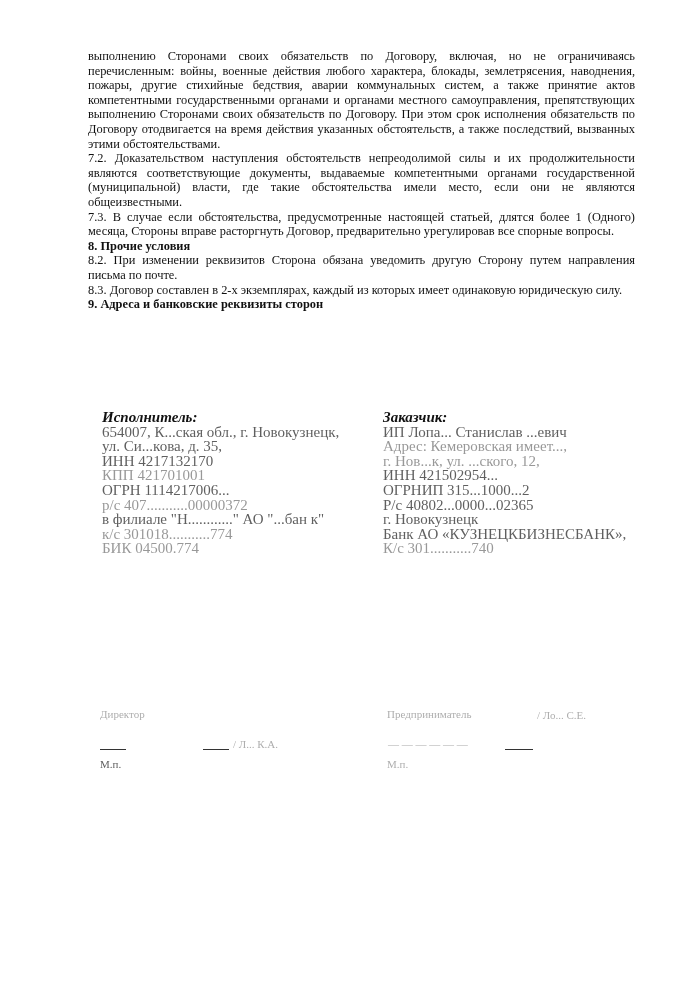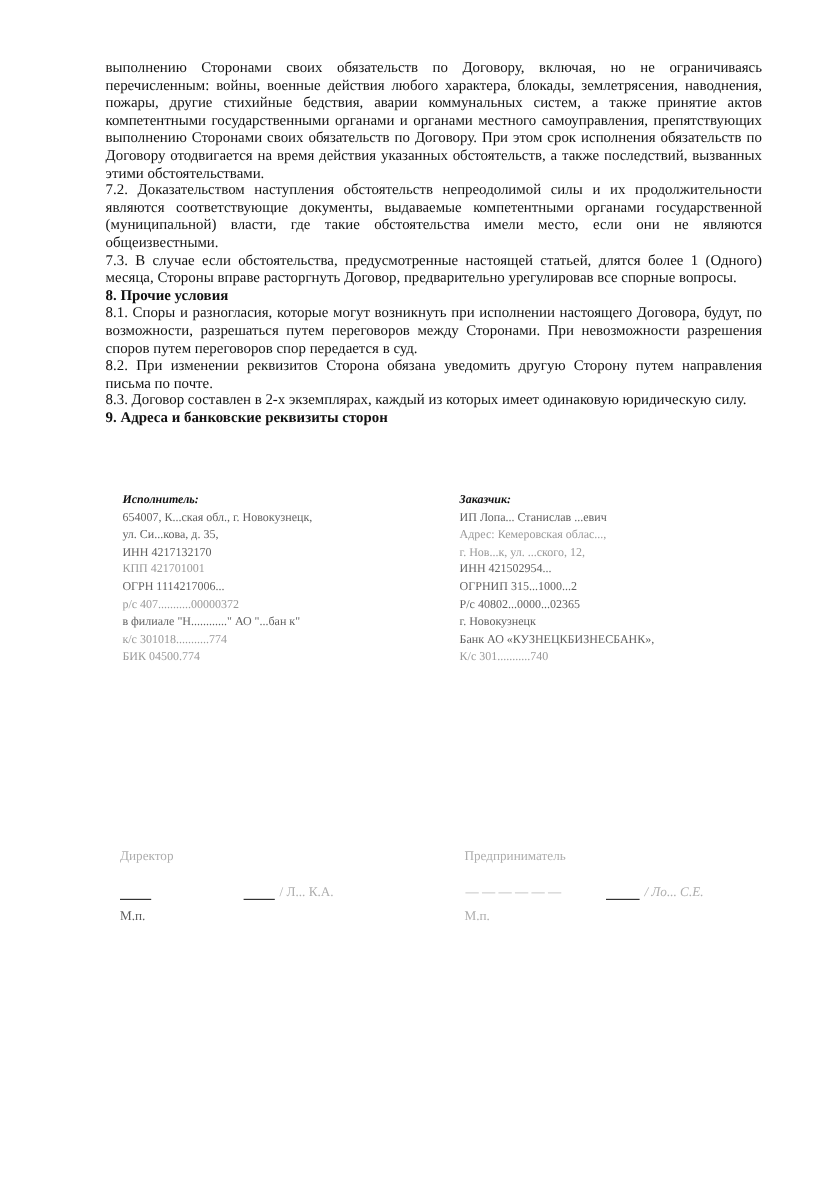--- a/index.html
+++ b/index.html
@@ -1,39 +1,38 @@
 <!DOCTYPE html>
 <html><head>
 <meta charset="utf-8">
 <style>
   html, body { margin: 0; padding: 0; background: #ffffff; }
   body { width: 700px; height: 990px; position: relative; overflow: hidden;
          font-family: "Liberation Serif", serif; color: #111; }
   .page { position: absolute; left: 88px; top: 49px; width: 547px; }
   .p { font-size: 12.4px; line-height: 14.6px; text-align: justify; margin: 0; }
   .h { font-size: 12.4px; line-height: 14.6px; font-weight: bold; margin: 0; }
-  .req { position: absolute; top: 410px; font-size: 10px; line-height: 14.6px; }
+  .req { position: absolute; top: 410px; font-size: 15px; line-height: 14.6px; }
   .req.left { left: 102px; width: 270px; }
   .req.right { left: 383px; width: 270px; }
   .req .title { font-weight: bold; font-style: italic; color: #111; }
   .req .line { color: #444; white-space: nowrap; opacity: 0.85;
                filter: blur(0.35px); }
   .req .line.faint { opacity: 0.55; }
   .sig { position: absolute; font-size: 11px; color: #777; filter: blur(0.6px); opacity: 0.6; white-space: nowrap; }
   .sigline { position: absolute; height: 1px; background: #333; }
 </style>
 </head>
 <body>
 
 <div class="page">
   <p class="p">выполнению Сторонами своих обязательств по Договору, включая, но не ограничиваясь перечисленным: войны, военные действия любого характера, блокады, землетрясения, наводнения, пожары, другие стихийные бедствия, аварии коммунальных систем, а также принятие актов компетентными государственными органами и органами местного самоуправления, препятствующих выполнению Сторонами своих обязательств по Договору. При этом срок исполнения обязательств по Договору отодвигается на время действия указанных обстоятельств, а также последствий, вызванных этими обстоятельствами.</p>
   <p class="p">7.2. Доказательством наступления обстоятельств непреодолимой силы и их продолжительности являются соответствующие документы, выдаваемые компетентными органами государственной (муниципальной) власти, где такие обстоятельства имели место, если они не являются общеизвестными.</p>
   <p class="p">7.3. В случае если обстоятельства, предусмотренные настоящей статьей, длятся более 1 (Одного) месяца, Стороны вправе расторгнуть Договор, предварительно урегулировав все спорные вопросы.</p>
   <p class="h">8. Прочие условия</p>
-  <p class="p">8.1. Споры и разногласия, которые могут возникнуть при исполнении настоящего Договора, будут, по возможности, разрешаться путем переговоров между Сторонами. При невозможности разрешения споров путем переговоров спор передается в суд.</p>
   <p class="p">8.2. При изменении реквизитов Сторона обязана уведомить другую Сторону путем направления письма по почте.</p>
   <p class="p">8.3. Договор составлен в 2-х экземплярах, каждый из которых имеет одинаковую юридическую силу.</p>
   <p class="h">9. Адреса и банковские реквизиты сторон</p>
 </div>
 
 <div class="req left">
   <div class="title">Исполнитель:</div>
   <div class="line">654007, К...ская обл., г. Новокузнецк,</div>
   <div class="line">ул. Си...кова, д. 35,</div>
   <div class="line">ИНН 4217132170</div>
@@ -41,33 +40,33 @@
   <div class="line">ОГРН 1114217006...</div>
   <div class="line faint">р/с 407...........00000372</div>
   <div class="line">в филиале "Н............" АО "...бан к"</div>
   <div class="line faint">к/с 301018...........774</div>
   <div class="line faint">БИК 04500.774</div>
 </div>
 
 <div class="req right">
   <div class="title">Заказчик:</div>
   <div class="line">ИП Лопа...   Станислав ...евич</div>
-  <div class="line faint">Адрес: Кемеровская облас...,</div>
+  <div class="line faint">Адрес: Кемеровская имеет...,</div>
   <div class="line faint">г. Нов...к, ул. ...ского, 12,</div>
   <div class="line">ИНН 421502954...</div>
   <div class="line">ОГРНИП 315...1000...2</div>
   <div class="line">Р/с 40802...0000...02365</div>
   <div class="line">г. Новокузнецк</div>
   <div class="line">Банк АО «КУЗНЕЦКБИЗНЕСБАНК»,</div>
   <div class="line faint">К/с 301...........740</div>
 </div>
 
 <div class="sig" style="left:100px; top:708px;">Директор</div>
 <div class="sigline" style="left:100px; top:749px; width:26px;"></div>
 <div class="sigline" style="left:203px; top:749px; width:26px;"></div>
 <div class="sig" style="left:233px; top:738px;text-align:center;">/ Л... К.А.</div>
 <div class="sig" style="left:100px; top:758px; color:#333; opacity:0.8;">М.п.</div>
 
 <div class="sig" style="left:387px; top:708px;">Предприниматель</div>
 <div class="sig" style="left:388px; top:738px;">— — — — — —</div>
 <div class="sigline" style="left:505px; top:749px; width:28px;"></div>
-<div class="sig" style="left:537px; top:738px;font-style:italic;">/ Ло... С.Е.</div>
+<div class="sig" style="left:537px; top:709px;">/ Ло... С.Е.</div>
 <div class="sig" style="left:387px; top:758px;">М.п.</div>
 
 </body></html>

